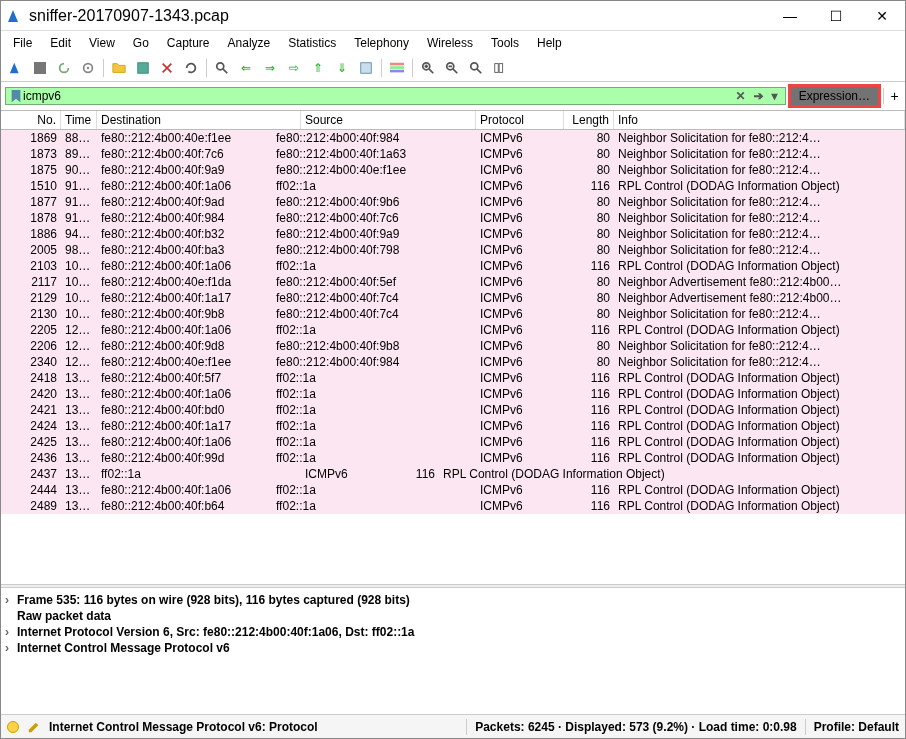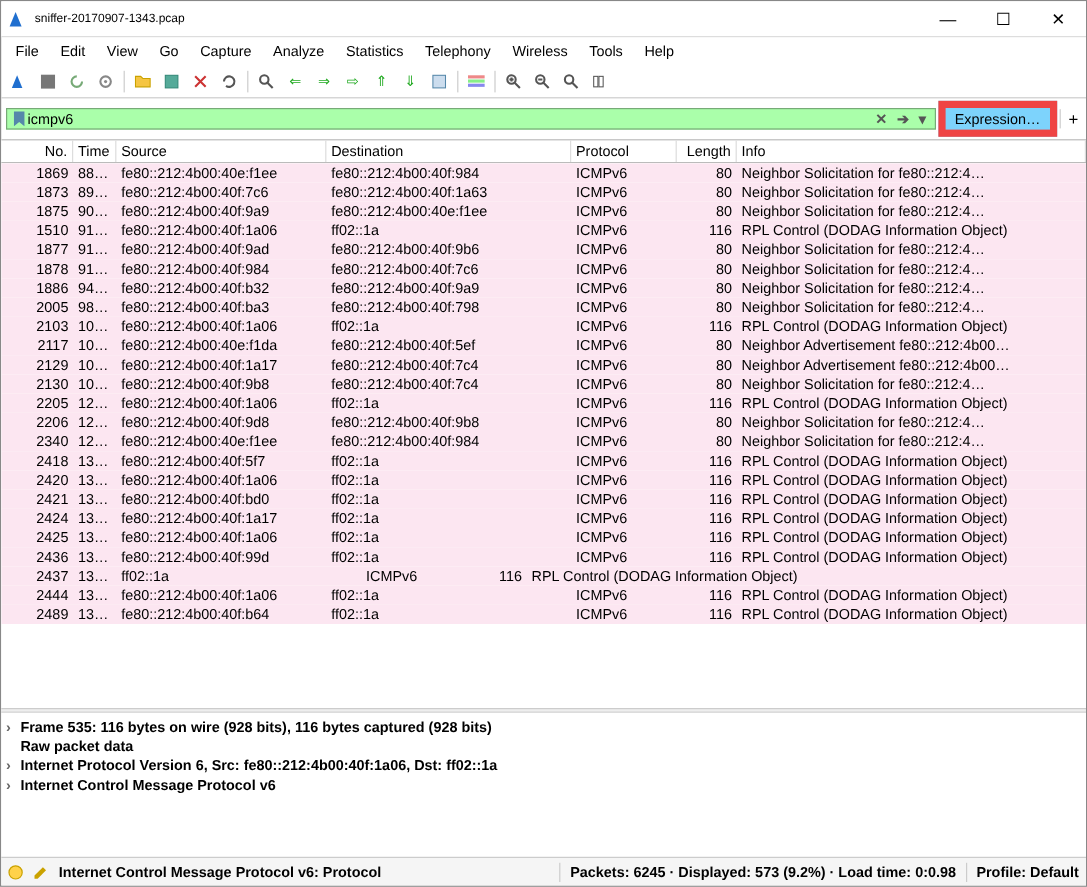--- a/index.html
+++ b/index.html
@@ -1,30 +1,30 @@
 <!DOCTYPE html>
 <html><head>
 <meta charset="utf-8">
 <style>
 * { margin:0; padding:0; box-sizing:border-box; font-family:"Segoe UI",Tahoma,sans-serif; font-size:12px; }
 body { background:#fff; width:906px; height:739px; border:1px solid #888; display:flex; flex-direction:column; overflow:hidden; }
 .titlebar { height:30px; display:flex; align-items:center; padding-left:6px; background:#fff; border-bottom:1px solid #ddd; }
 .titlebar .icon { width:16px; height:16px; margin-right:6px; }
-.titlebar .title { flex:1; font-size:10px; }
+.titlebar .title { flex:1; font-size:16px; }
 .titlebar .winbtn { width:46px; height:30px; display:flex; align-items:center; justify-content:center; font-size:14px; }
 .menubar { display:flex; padding:2px 4px; gap:2px; }
 .menubar .mitem { padding:3px 8px; }
 .toolbar { display:flex; align-items:center; padding:2px 4px; gap:2px; border-bottom:1px solid #ccc; }
 .tbtn { width:22px; height:22px; display:flex; align-items:center; justify-content:center; border:1px solid transparent; }
 .tsep { width:1px; height:18px; background:#ccc; margin:0 2px; }
 .filterbar { display:flex; align-items:center; padding:2px 4px; gap:2px; }
 .filterbox { flex:1; display:flex; align-items:center; background:#aaffaa; border:1px solid #7a7; padding:1px 3px; }
 .filterbox input { flex:1; background:transparent; border:none; outline:none; font-size:12px; }
 .filterbox .fx { padding:0 4px; color:#555; font-weight:bold; }
-.fbtn { padding:2px 8px; border:6px solid #ef4444; background:#7dd3fc; }
+.fbtn { padding:2px 8px; border:3px solid #ef4444; background:#737373; }
 .plus { width:18px; text-align:center; font-size:14px; border-left:1px solid #ccc; padding-left:4px; }
 .packets-header { display:flex; background:#fff; border-top:1px solid #bbb; border-bottom:1px solid #bbb; }
 .ph { padding:2px 4px; border-right:1px solid #ddd; text-align:left; font-weight:normal; white-space:nowrap; overflow:hidden; }
 .col-no{width:60px;text-align:right;} .col-time{width:36px;} .col-src{width:175px;} .col-dst{width:204px;} .col-proto{width:88px;} .col-len{width:50px;text-align:right;} .col-info{flex:1;}
 .packets { flex:0 0 auto; overflow-y:scroll; background:#fff; }
 .prow { display:flex; background:#fce6f1; font-family:Consolas,monospace; font-size:12px; white-space:nowrap; }
 .prow .pc { padding:1px 4px; overflow:hidden; text-overflow:clip; }
 .splitter { height:4px; background:#eee; border-top:1px solid #ccc; border-bottom:1px solid #ccc; cursor:row-resize; }
 .details { flex:1; overflow:auto; background:#fff; font-family:Consolas,monospace; font-size:12px; padding:4px;font-weight:bold; }
 .details .drow { padding:1px 0; }
@@ -178,22 +178,22 @@
     <span class="fx">➔</span>
     <span class="fx">▾</span>
   </div>
   <div class="fbtn">Expression…</div>
   <div class="plus">+</div>
 </div>
 
 <div class="packets-header">
   <div class="ph col-no">No.</div>
   <div class="ph col-time">Time</div>
+  <div class="ph col-dst">Destination</div>
   <div class="ph col-src">Source</div>
-  <div class="ph col-dst">Destination</div>
   <div class="ph col-proto">Protocol</div>
   <div class="ph col-len">Length</div>
   <div class="ph col-info">Info</div>
 </div>
 
 <div class="packets" id="packets" style="height:454px;">
     <div class="prow">
       <div class="pc col-no">1869</div>
       <div class="pc col-time">88…</div>
       <div class="pc col-src">fe80::212:4b00:40e:f1ee</div>

